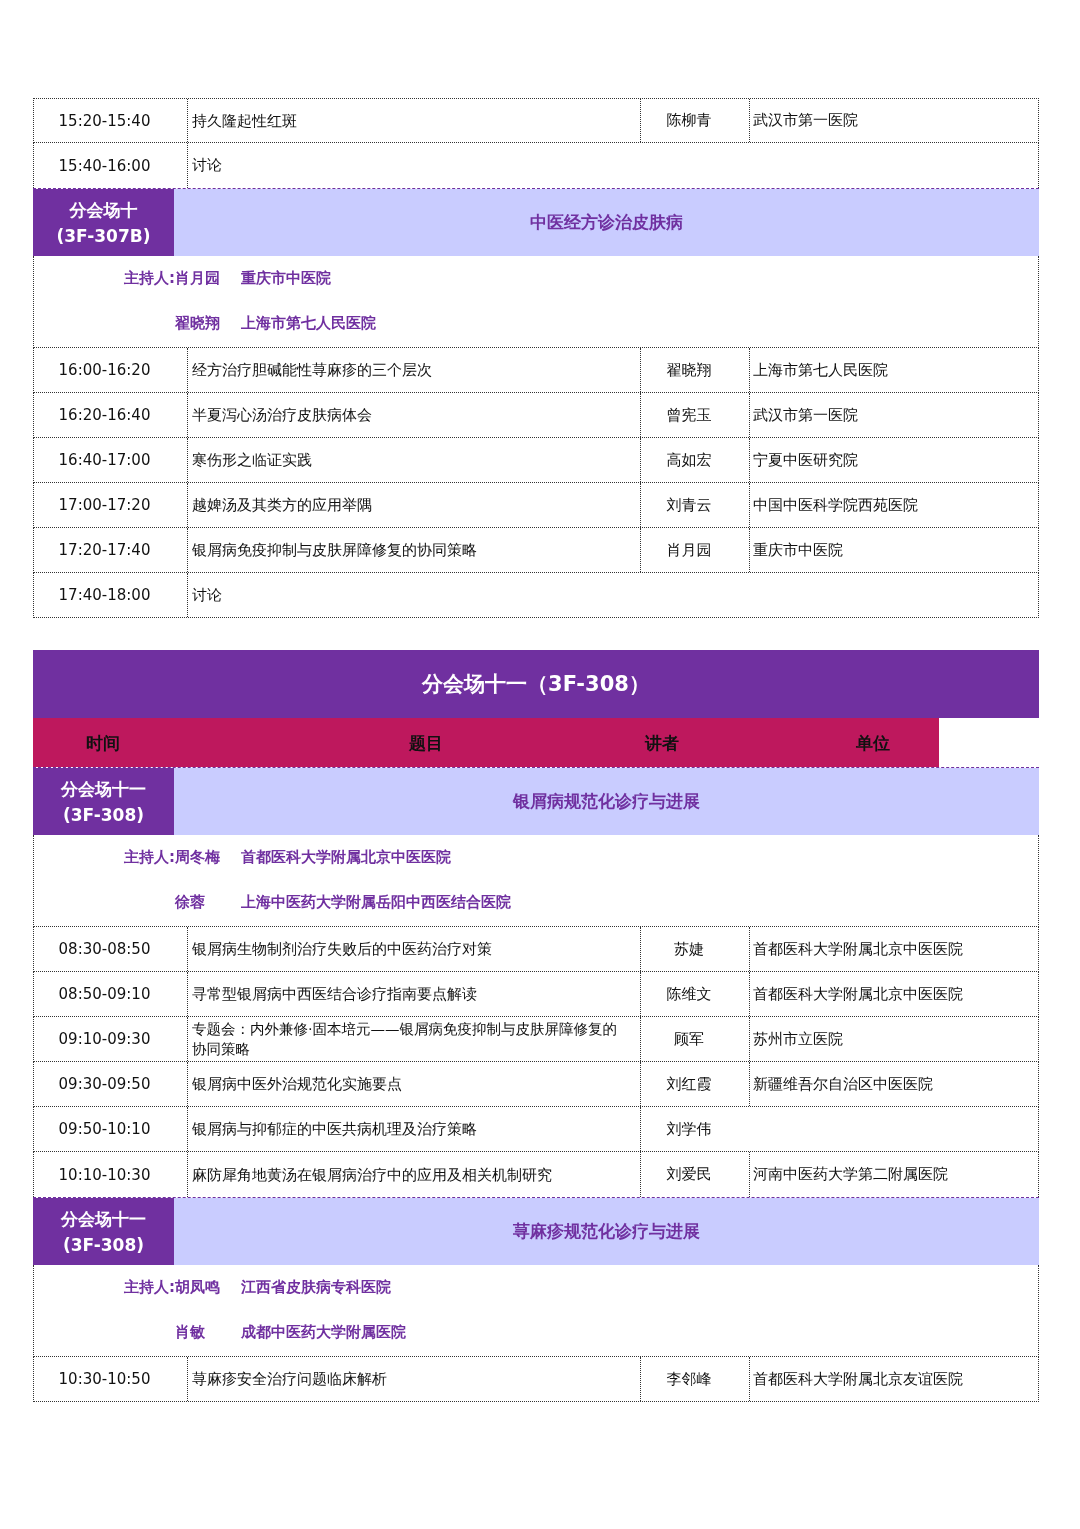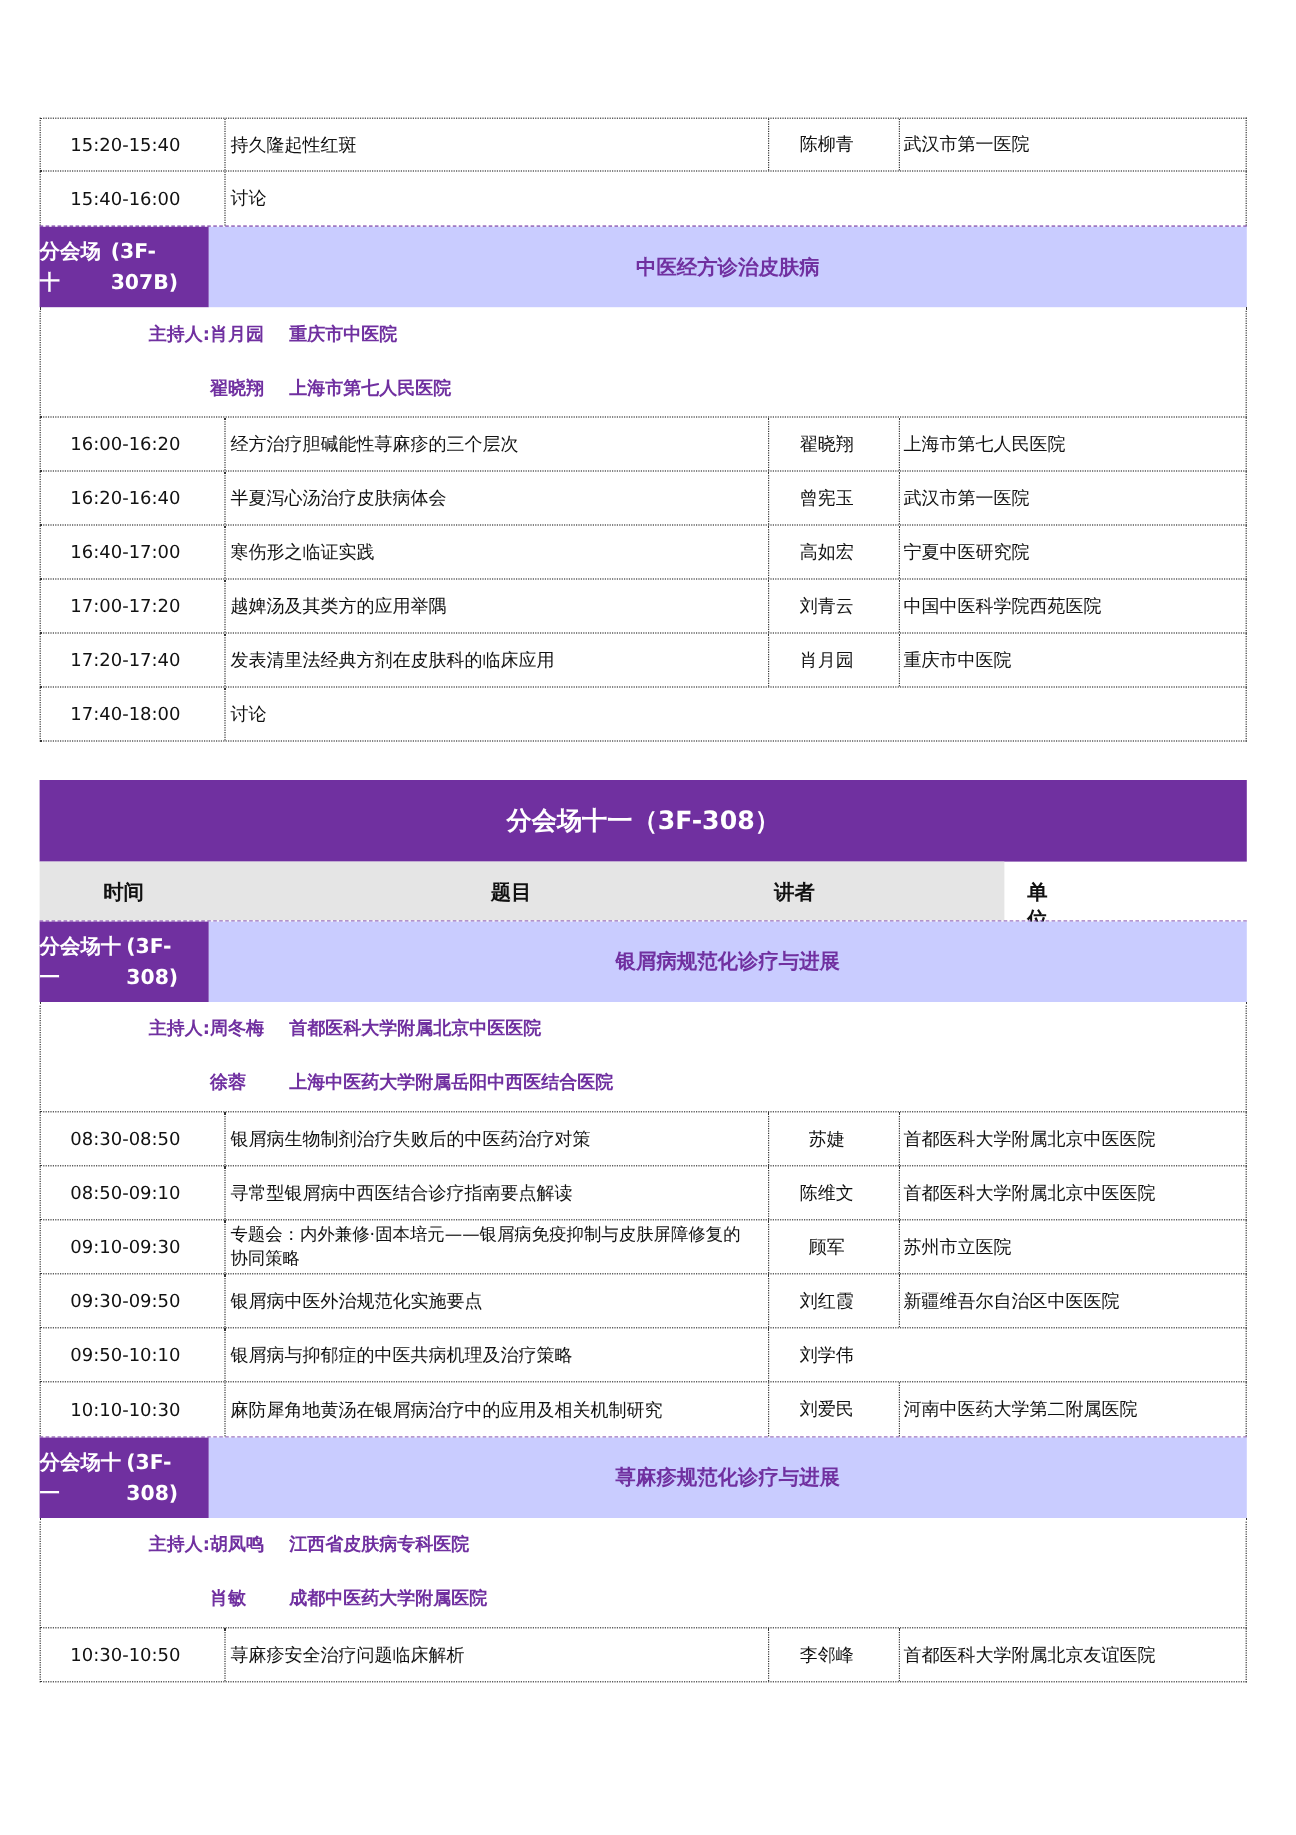--- a/index.html
+++ b/index.html
@@ -8,28 +8,28 @@
   .row { display: flex; border-left: 1px dotted #333; border-right: 1px dotted #333; border-bottom: 1px dotted #333; box-sizing: border-box; }
   .row.first { border-top: 1px dotted #333; }
   .cell { box-sizing: border-box; display: flex; align-items: center; font-size: 15px; }
   .c-time { width: 141px; justify-content: center; }
   .c-topic { width: 441px; border-left: 1px dotted #333; padding-left: 4px; line-height: 20px; }
   .c-topic-wide { flex: 1; border-left: 1px dotted #333; padding-left: 4px; }
   .c-speaker { width: 97px; border-left: 1px dotted #333; justify-content: center; }
   .c-unit { flex: 1; border-left: 1px dotted #333; padding-left: 3px; }
   .r45 { height: 45px; gap: 12px; }
   .sess { display: flex; height: 67px; border-top: 1px dashed #7030A0; }
-  .sess-left { width: 141px; background: #7030A0; color: #fff; font-weight: bold; font-size: 17px; display: flex; flex-direction: row; justify-content: center; align-items: center; line-height: 26px; }
+  .sess-left { width: 141px; background: #7030A0; color: #fff; font-weight: bold; font-size: 17px; display: flex; flex-direction: column; justify-content: center; align-items: center; line-height: 26px; }
   .sess-right { flex: 1; background: #C9CCFF; color: #7030A0; font-weight: bold; font-size: 17px; display: flex; align-items: center; justify-content: center; }
   .hosts { border-left: 1px dotted #333; border-right: 1px dotted #333; border-bottom: 1px dotted #333; height: 91px; position: relative; color: #7030A0; font-weight: bold; font-size: 15px; }
   .host-line { position: absolute; left: 0; display: flex; }
   .host-label { width: 141px; text-align: right; }
   .host-name { width: 66px; }
   .big-header { position: absolute; left: 33px; width: 1006px; top: 650px; height: 68px; background: #7030A0; color: #fff; font-weight: bold; font-size: 21px; display: flex; align-items: center; justify-content: center; }
-  .col-header { position: absolute; left: 33px; width: 804px; top: 718px; height: 49px; background: #e5e5e5; font-weight: bold; font-size: 17px; font-family: Liberation Serif, serif; }
+  .col-header { position: absolute; left: 33px; width: 906px; top: 718px; height: 49px; background: #be185d; font-weight: bold; font-size: 17px; font-family: Liberation Serif, serif; }
   .col-header span { position: absolute; top: 14px; }
 </style>
 </head>
 <body>
 
 <div class="tbl" style="top:98px;">
   <div class="row first r45">
     <div class="cell c-time">15:20-15:40</div>
     <div class="cell c-topic">持久隆起性红斑</div>
     <div class="cell c-speaker">陈柳青</div>
@@ -77,21 +77,21 @@
     <div class="cell c-unit">宁夏中医研究院</div>
   </div>
   <div class="row r45">
     <div class="cell c-time">17:00-17:20</div>
     <div class="cell c-topic">越婢汤及其类方的应用举隅</div>
     <div class="cell c-speaker">刘青云</div>
     <div class="cell c-unit">中国中医科学院西苑医院</div>
   </div>
   <div class="row r45">
     <div class="cell c-time">17:20-17:40</div>
-    <div class="cell c-topic">发表清里法经典方剂在皮肤科的临床应用</div>
+    <div class="cell c-topic">银屑病免疫抑制与皮肤屏障修复的协同策略</div>
     <div class="cell c-speaker">肖月园</div>
     <div class="cell c-unit">重庆市中医院</div>
   </div>
   <div class="row r45">
     <div class="cell c-time">17:40-18:00</div>
     <div class="cell c-topic-wide">讨论</div>
   </div>
 </div>
 
 <div class="big-header">分会场十一（3F-308）</div>

